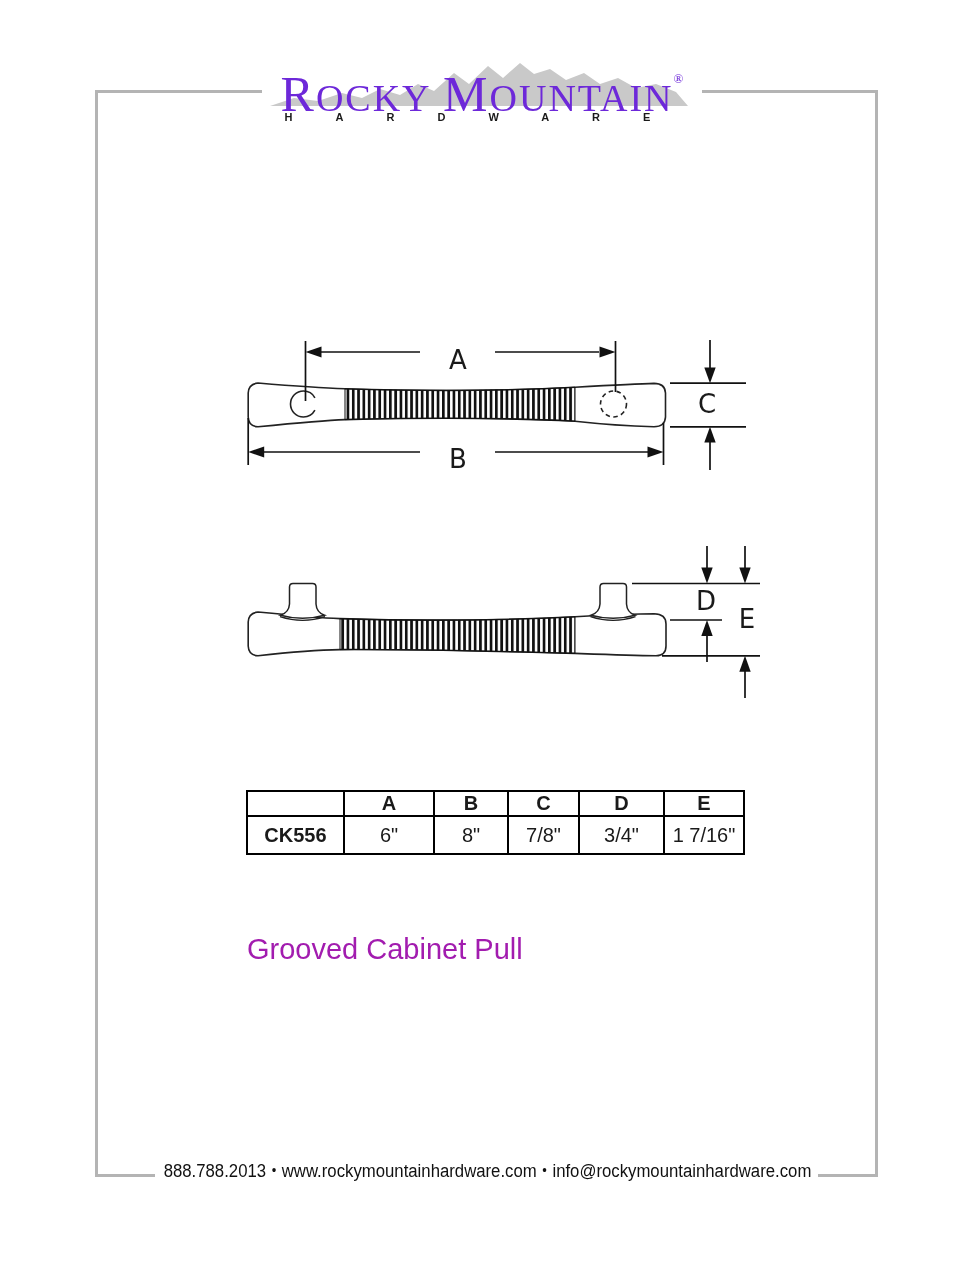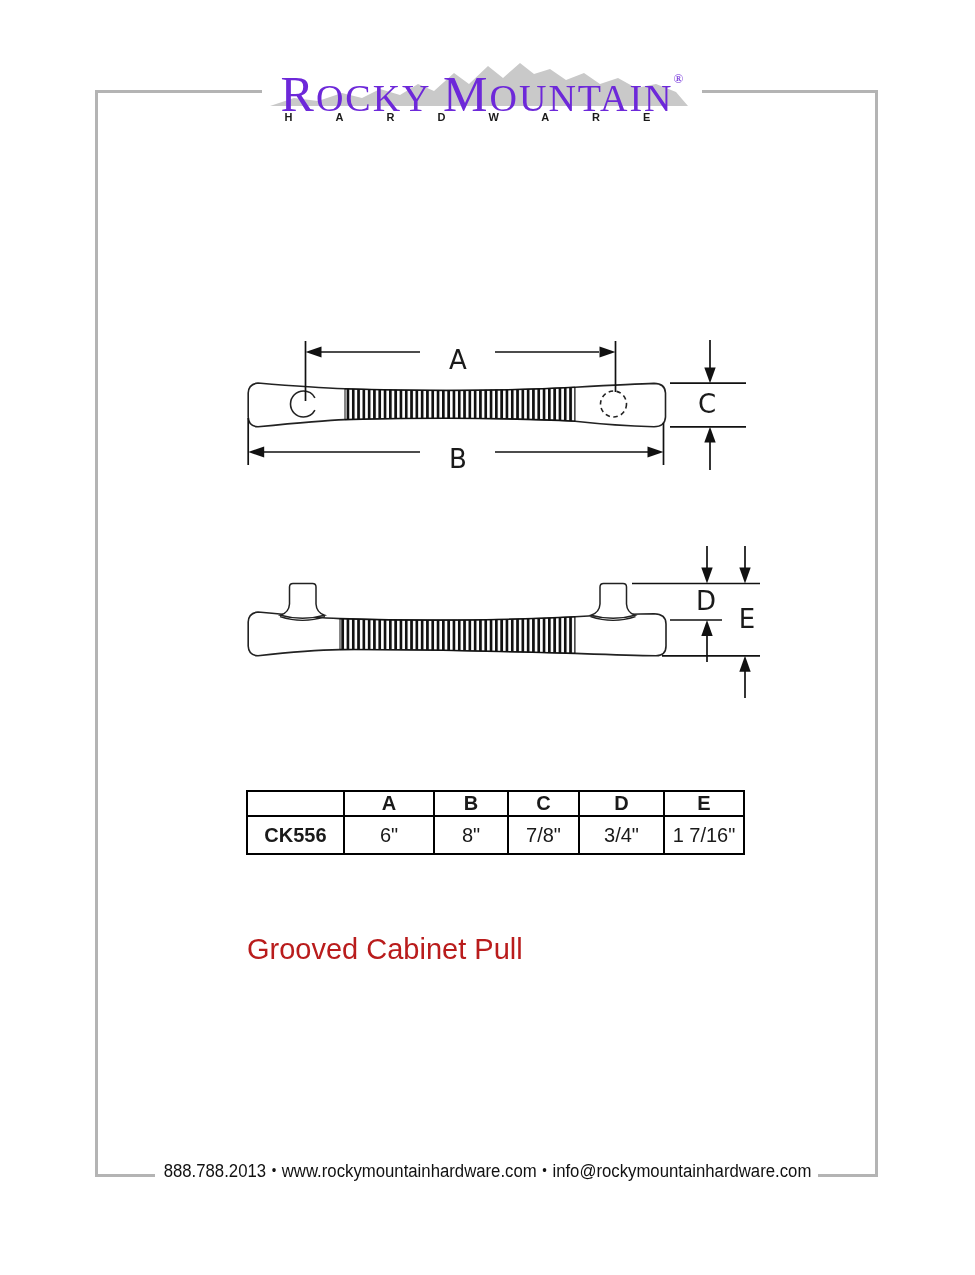--- a/index.html
+++ b/index.html
@@ -45,21 +45,21 @@
   }
   .spec-table td,.spec-table th{
     border:2px solid #000;text-align:center;vertical-align:middle;
     font-size:20px;padding:0;background:#fff;
   }
   .spec-table .hdr{height:24px;font-size:21px;font-weight:bold;}
   .spec-table .model{font-weight:bold;}
   .spec-table .row{height:38px;margin-top:28px;}
 
   
-  .product-title{position:absolute;left:247px;top:933px;z-index:3;font-size:29px;color:#b91c1c;}
+  .product-title{position:absolute;left:247px;top:933px;z-index:3;font-size:29px;color:#a21caf;}
   .footer{
     position:absolute;left:0;right:0;top:1161px;z-index:3;text-align:center;
     font-size:18px;color:#111;transform:scaleX(0.93);white-space:nowrap;
   }
   .footer .sep{margin:0 6px;font-size:14px;vertical-align:2px;}
 </style>
 </head>
 <body>
 
 <div class="page">

